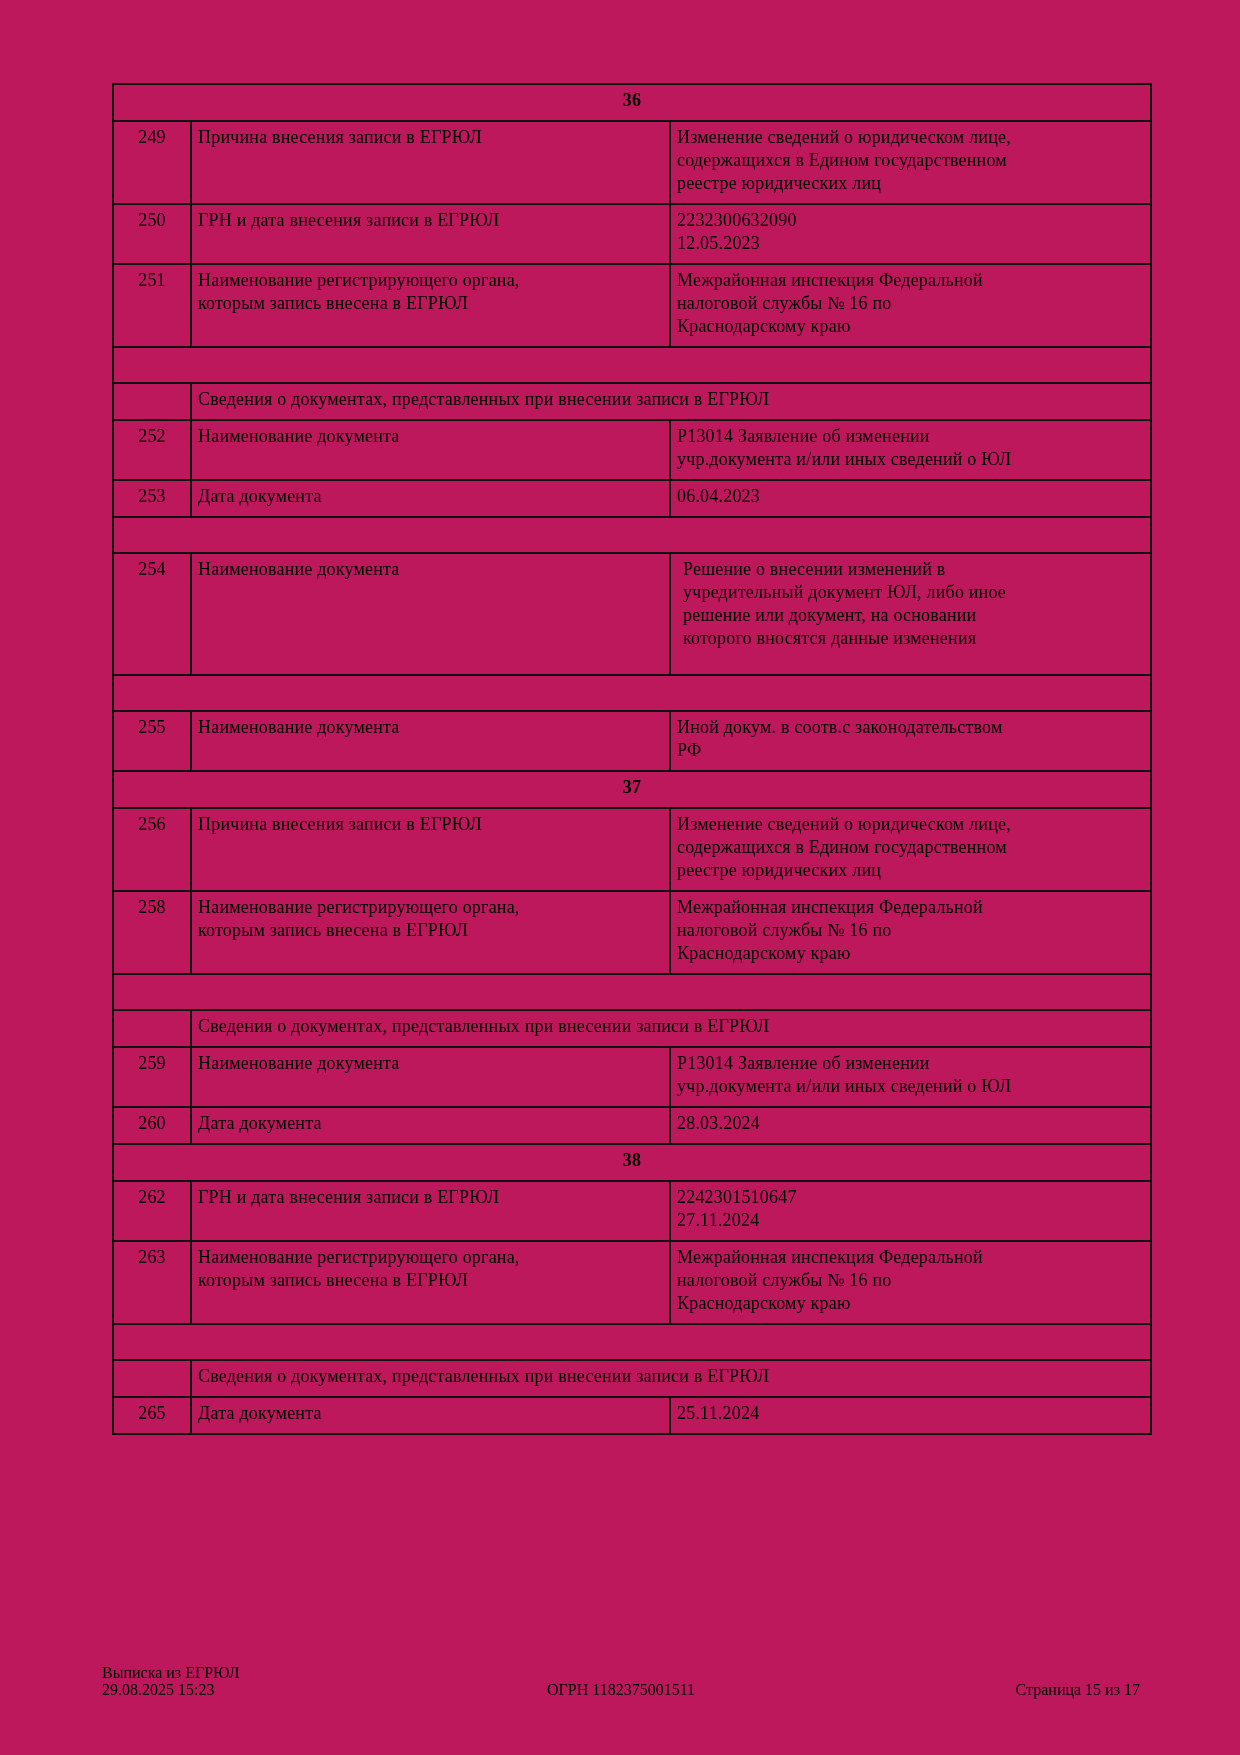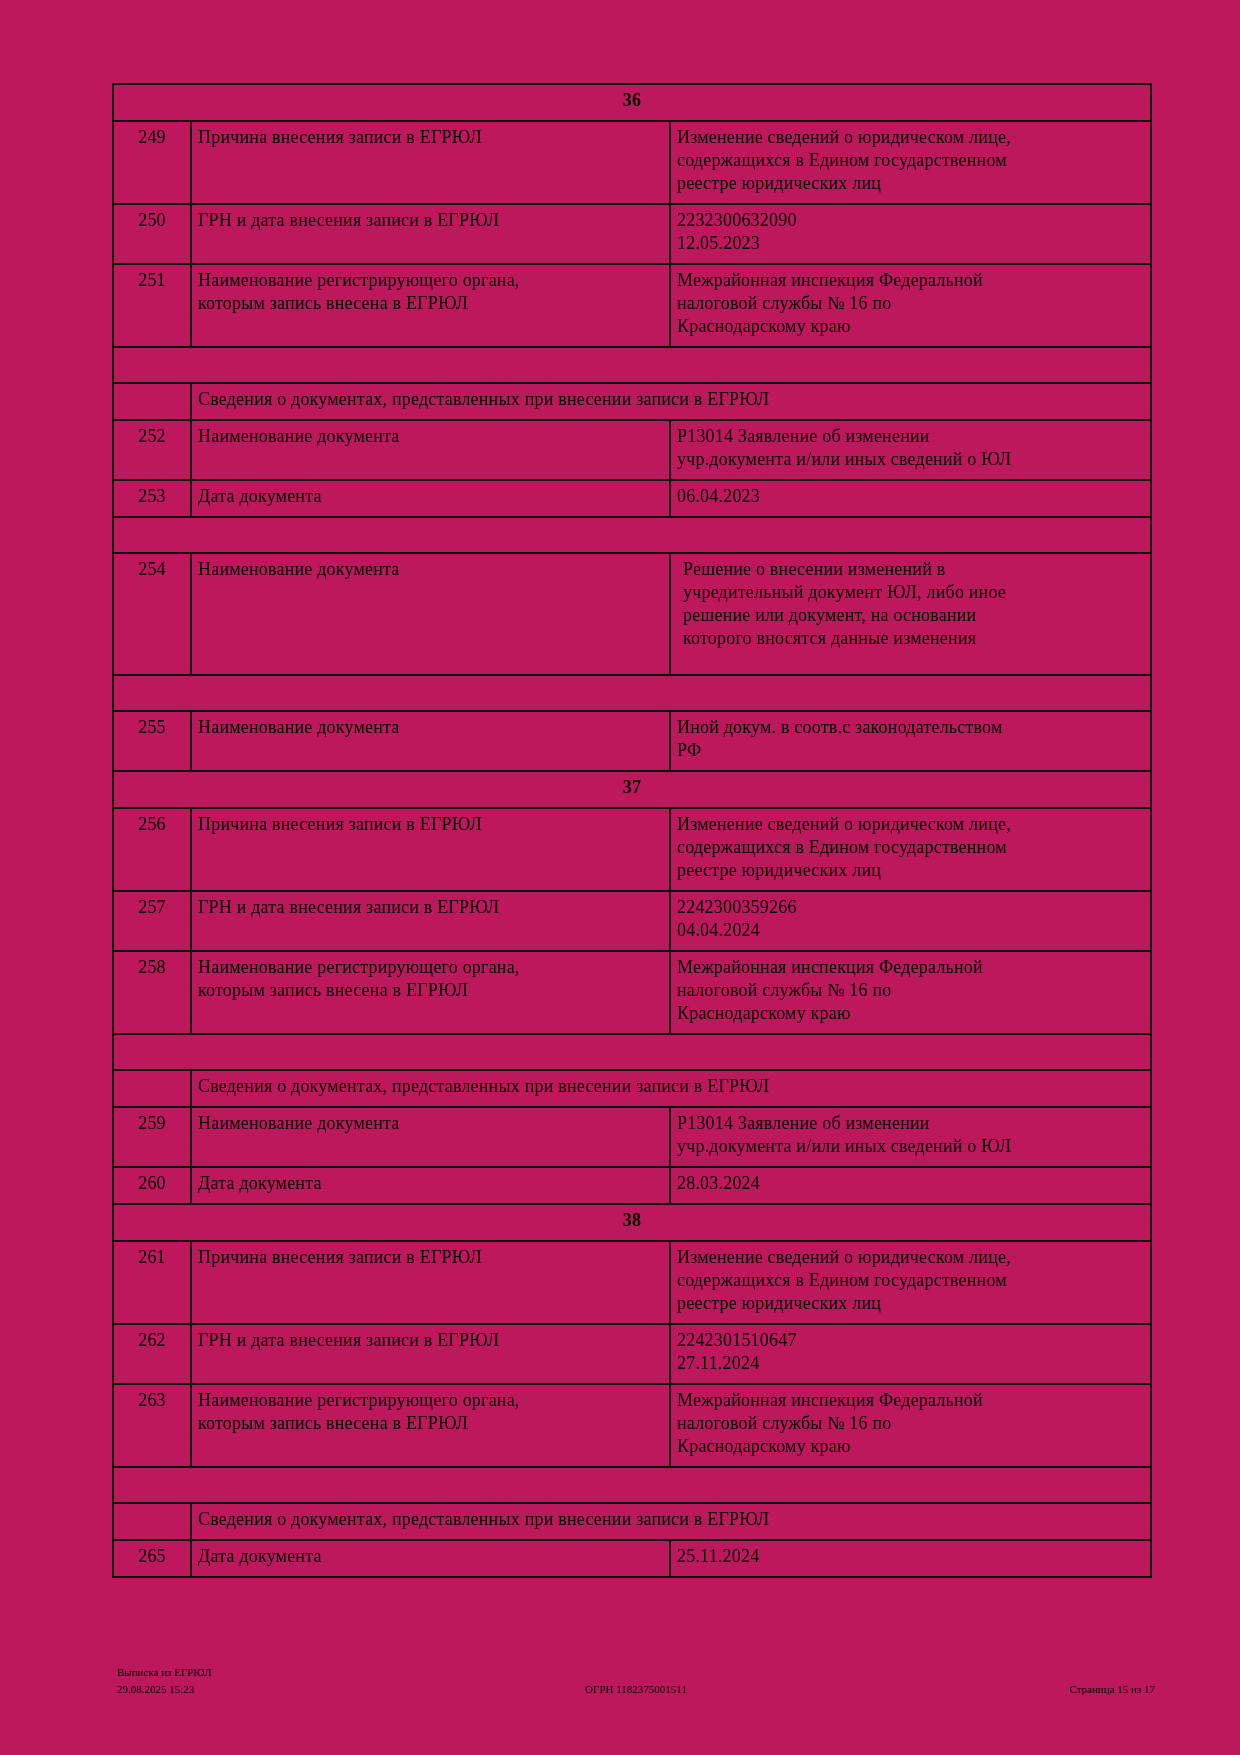--- a/index.html
+++ b/index.html
@@ -57,25 +57,25 @@
   td.empty-cell {
     height: 22px;
     padding: 0;
   }
   tr.row-254 td.value-cell {
     padding-bottom: 24px;
     padding-left: 12px;
   }
   .footer {
     position: absolute;
-    left: 117px;
+    left: 102px;
     top: 1664px;
     width: 1038px;
     height: 36px;
-    font-size: 11px;
+    font-size: 16px;
     line-height: 17px;
   }
   .footer-left {
     position: absolute;
     left: 0;
     top: 0;
   }
   .footer-center {
     position: absolute;
     left: 50%;
@@ -168,26 +168,20 @@
         <tr>
           <td class="section-cell" colspan="3">37</td>
         </tr>
         <tr class="row-256">
           <td class="num-cell">256</td>
           <td class="label-cell">Причина внесения записи в ЕГРЮЛ</td>
           <td class="value-cell">Изменение сведений о юридическом лице,
 содержащихся в Едином государственном
 реестре юридических лиц</td>
         </tr>
-        <tr class="row-257">
-          <td class="num-cell">257</td>
-          <td class="label-cell">ГРН и дата внесения записи в ЕГРЮЛ</td>
-          <td class="value-cell">2242300359266
-04.04.2024</td>
-        </tr>
         <tr class="row-258">
           <td class="num-cell">258</td>
           <td class="label-cell">Наименование регистрирующего органа,
 которым запись внесена в ЕГРЮЛ</td>
           <td class="value-cell">Межрайонная инспекция Федеральной
 налоговой службы № 16 по
 Краснодарскому краю</td>
         </tr>
         <tr>
           <td class="empty-cell" colspan="3"></td>
@@ -202,27 +196,20 @@
           <td class="value-cell">Р13014 Заявление об изменении
 учр.документа и/или иных сведений о ЮЛ</td>
         </tr>
         <tr class="row-260">
           <td class="num-cell">260</td>
           <td class="label-cell">Дата документа</td>
           <td class="value-cell">28.03.2024</td>
         </tr>
         <tr>
           <td class="section-cell" colspan="3">38</td>
-        </tr>
-        <tr class="row-261">
-          <td class="num-cell">261</td>
-          <td class="label-cell">Причина внесения записи в ЕГРЮЛ</td>
-          <td class="value-cell">Изменение сведений о юридическом лице,
-содержащихся в Едином государственном
-реестре юридических лиц</td>
         </tr>
         <tr class="row-262">
           <td class="num-cell">262</td>
           <td class="label-cell">ГРН и дата внесения записи в ЕГРЮЛ</td>
           <td class="value-cell">2242301510647
 27.11.2024</td>
         </tr>
         <tr class="row-263">
           <td class="num-cell">263</td>
           <td class="label-cell">Наименование регистрирующего органа,

